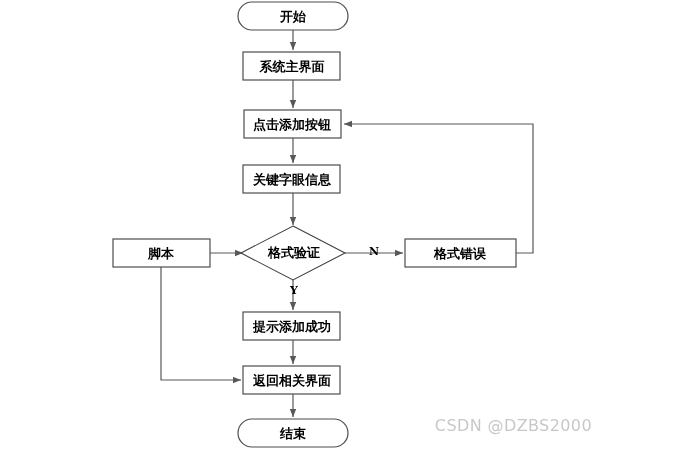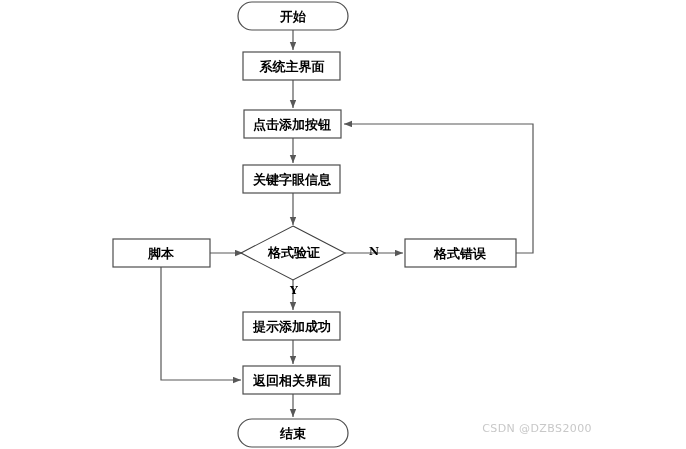--- a/index.html
+++ b/index.html
@@ -50,21 +50,21 @@
     font-weight: bold;
     fill: #000000;
     text-anchor: middle;
     dominant-baseline: middle;
   }
   .watermark {
     position: absolute;
     right: 10px;
     bottom: 14px;
     font-family: "DejaVu Sans", "Liberation Sans", sans-serif;
-    font-size: 11px;
+    font-size: 16px;
     color: #c8c8c8;
     letter-spacing: 0.4px;
     white-space: nowrap;
   }
 </style>
 </head>
 <body>
 
 <div id="canvas">
 

